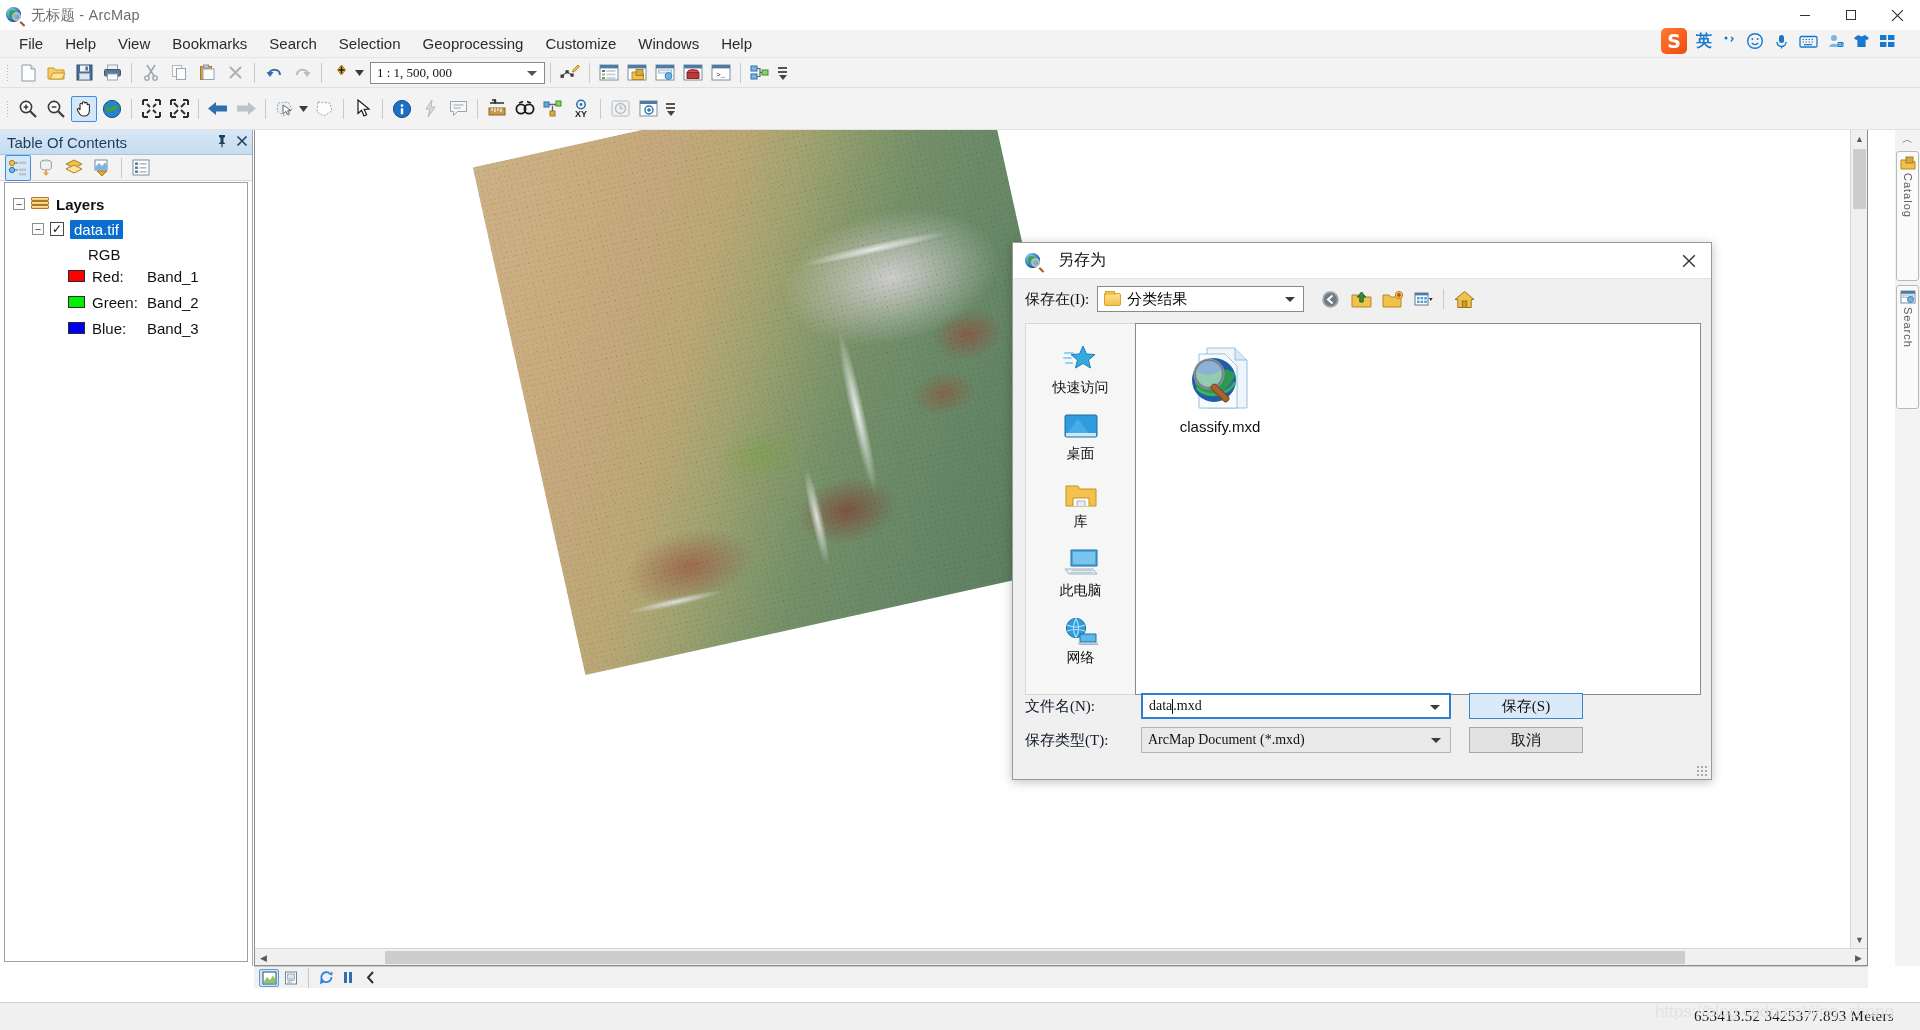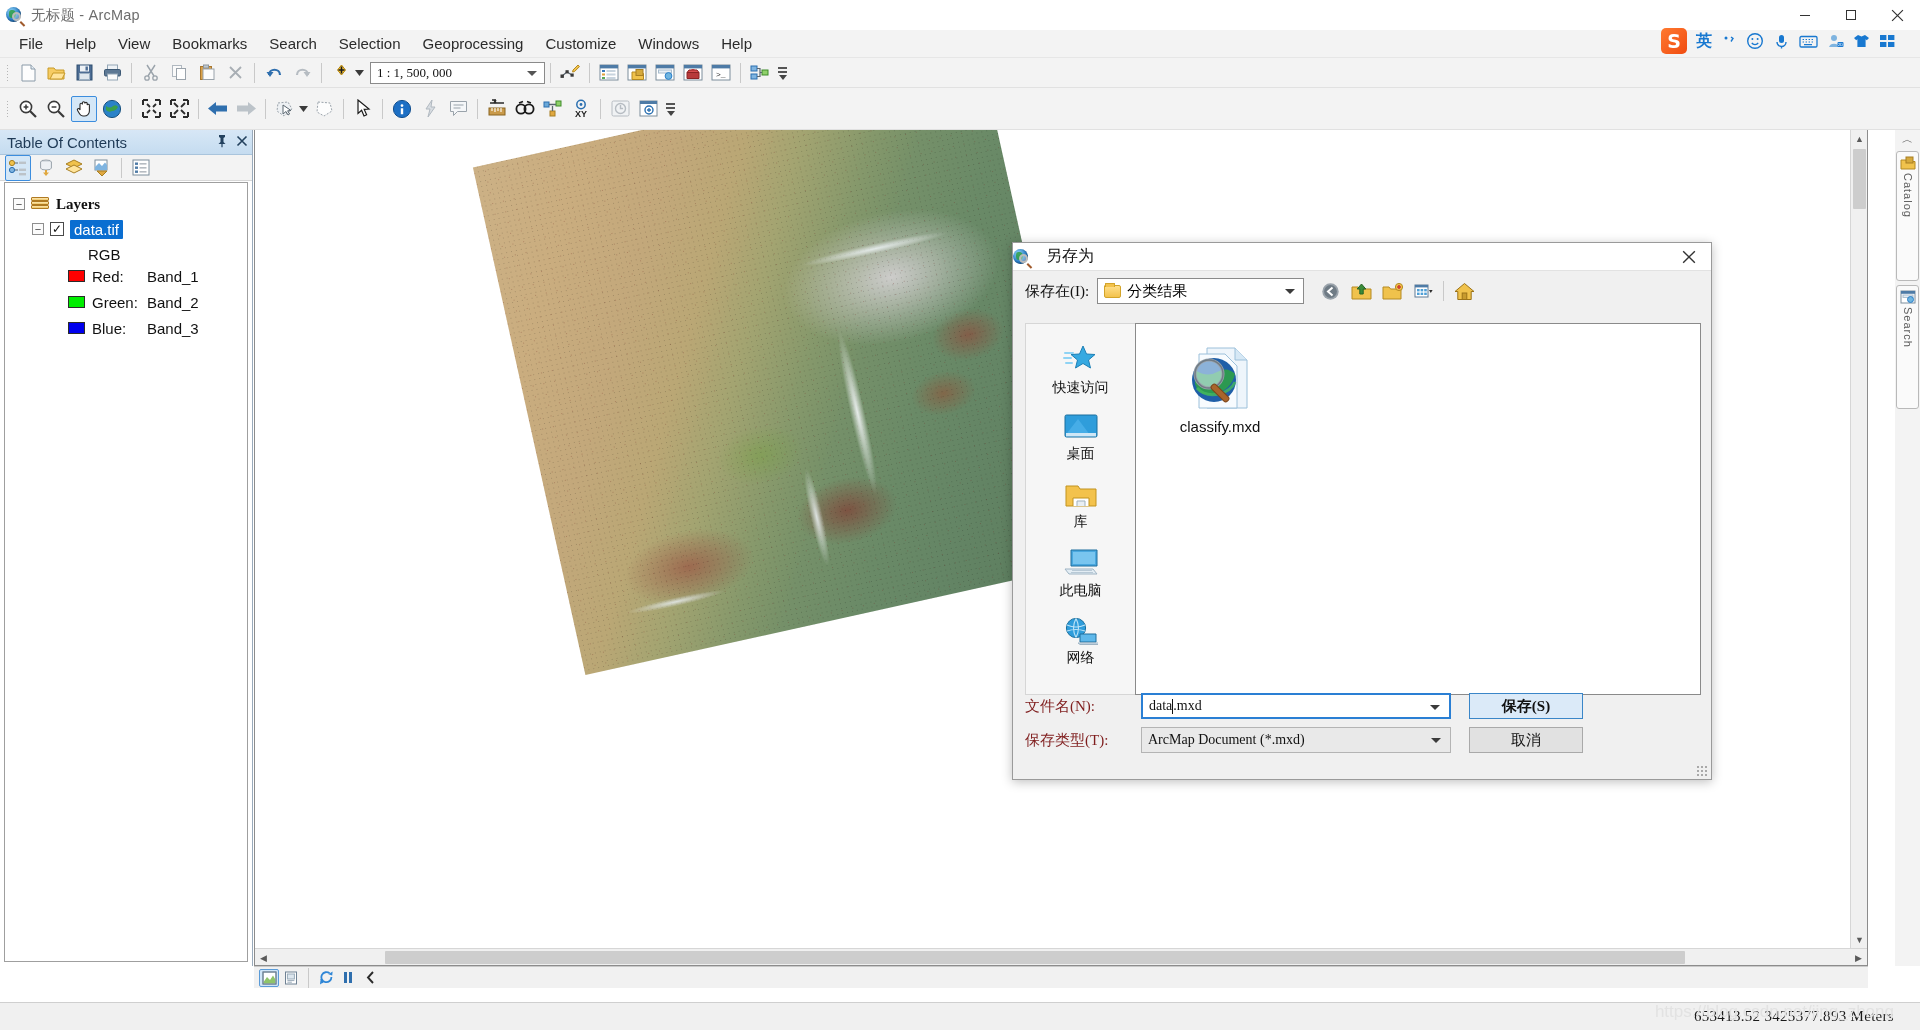--- a/index.html
+++ b/index.html
@@ -264,22 +264,22 @@
     font-family:"Liberation Sans", sans-serif; white-space:nowrap;
   }
 
   
   .dlg {
     position:absolute; left:1012px; top:242px; width:700px; height:538px;
     background:#f0f0f0; border:1px solid #9a9a9a;
     box-shadow: 0 2px 10px rgba(0,0,0,.25);
   }
   .dlg-title {
-    height:28px; background:#ffffff; display:flex; align-items:center;
-    padding-left:0; border-bottom:1px solid #e2e2e2;
+    height:36px; background:#ffffff; display:flex; align-items:center;
+    padding-left:12px; border-bottom:1px solid #e2e2e2;
   }
   .dlg-title-txt { font-size:16px; color:#111; margin-left:8px;}
   .dlg-close {
     margin-left:auto; width:44px; height:36px;
     display:flex;align-items:center;justify-content:center; color:#333;
   }
   .dlg-row1 { display:flex; align-items:center; height:40px; padding:17px 12px; }
   .dlg-lbl {
     font-size:15px; color:#111; font-family:"Liberation Serif", serif;
     white-space:nowrap;
@@ -325,21 +325,21 @@
   .file-item {
     width:120px; display:flex; flex-direction:column; align-items:center; gap:4px;
     padding:6px 2px; margin-left:14px; margin-top:4px;
   }
   .file-name { font-size:15px; color:#111; }
   .dlg-fields {
     position:absolute; left:12px; bottom:18px; width:676px;
   }
   .field-row { display:flex; align-items:center; margin-bottom:8px; }
   .field-lbl {
-    width:116px; font-size:15px; color:#7f1d1d; font-family:"Liberation Serif", serif;
+    width:116px; font-size:15px; color:#0f172a; font-family:"Liberation Serif", serif;
   }
   .field-combo {
     width:310px; height:26px; background:#fff; border:1px solid #8a8a8a;
     display:flex; align-items:center; padding-left:6px; position:relative;
     font-size:14px; color:#111; font-family:"Liberation Serif", serif;
   }
   .field-combo.focused { border:2px solid #2a7fd4; }
   .field-combo.gray { background:#e9e9e9; border:1px solid #b4b4b4; }
   .field-combo .carat {
     position:absolute; right:9px; top:10px;
@@ -349,21 +349,21 @@
   .caret-bar {
     display:inline-block; width:1px; height:15px; background:#111;
     vertical-align:-3px; margin:0 0px;
   }
   .dlg-btn {
     width:114px; height:26px; margin-left:18px;
     display:flex; align-items:center; justify-content:center;
     font-size:15px; color:#111; font-family:"Liberation Serif", serif;
     background:#e1e1e1; border:1px solid #a9a9a9;
   }
-  .dlg-btn.primary { background:#dbeaf8; border:1px solid #3a86c8;font-weight:bold; }
+  .dlg-btn.primary { background:#dbeaf8; border:1px solid #3a86c8; }
   .dlg-grip {
     position:absolute; right:3px; bottom:2px; width:12px; height:12px;
     background-image: radial-gradient(#a9a9a9 40%, transparent 41%);
     background-size:4px 4px;
   }
 </style>
 </head>
 <body>
 
 <div id="app">
@@ -832,21 +832,21 @@
 
     <div class="toc-body">
 
       <div class="tree-row" style="padding-left:8px; gap:6px; margin-top:10px;">
         <div class="expander">−</div>
         <div class="layers-ico">
             <i></i>
             <i></i>
             <i></i>
           </div>
-        <span style="font-weight:bold;font-family:Liberation Serif, serif;">Layers</span>
+        <span style="font-weight:bold;">Layers</span>
       </div>
 
       <div class="tree-row" style="padding-left:27px; gap:6px; margin-top:3px;">
         <div class="expander">−</div>
         <div class="chk">✓</div>
         <span class="sel-label">data.tif</span>
       </div>
 
       <div class="tree-row" style="padding-left:83px; margin-top:3px;">
         <span>RGB</span>

